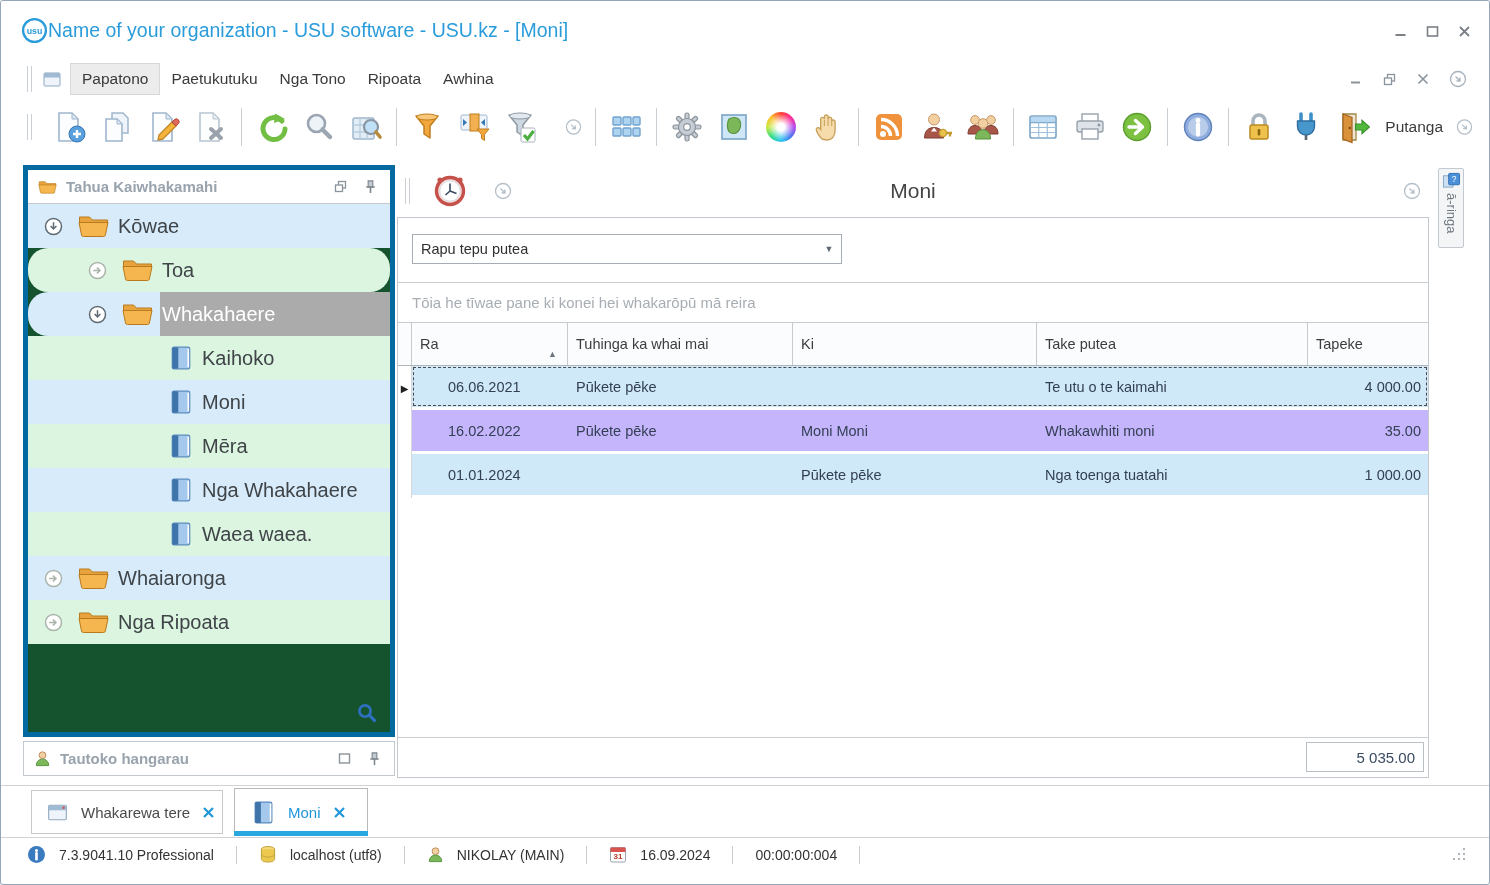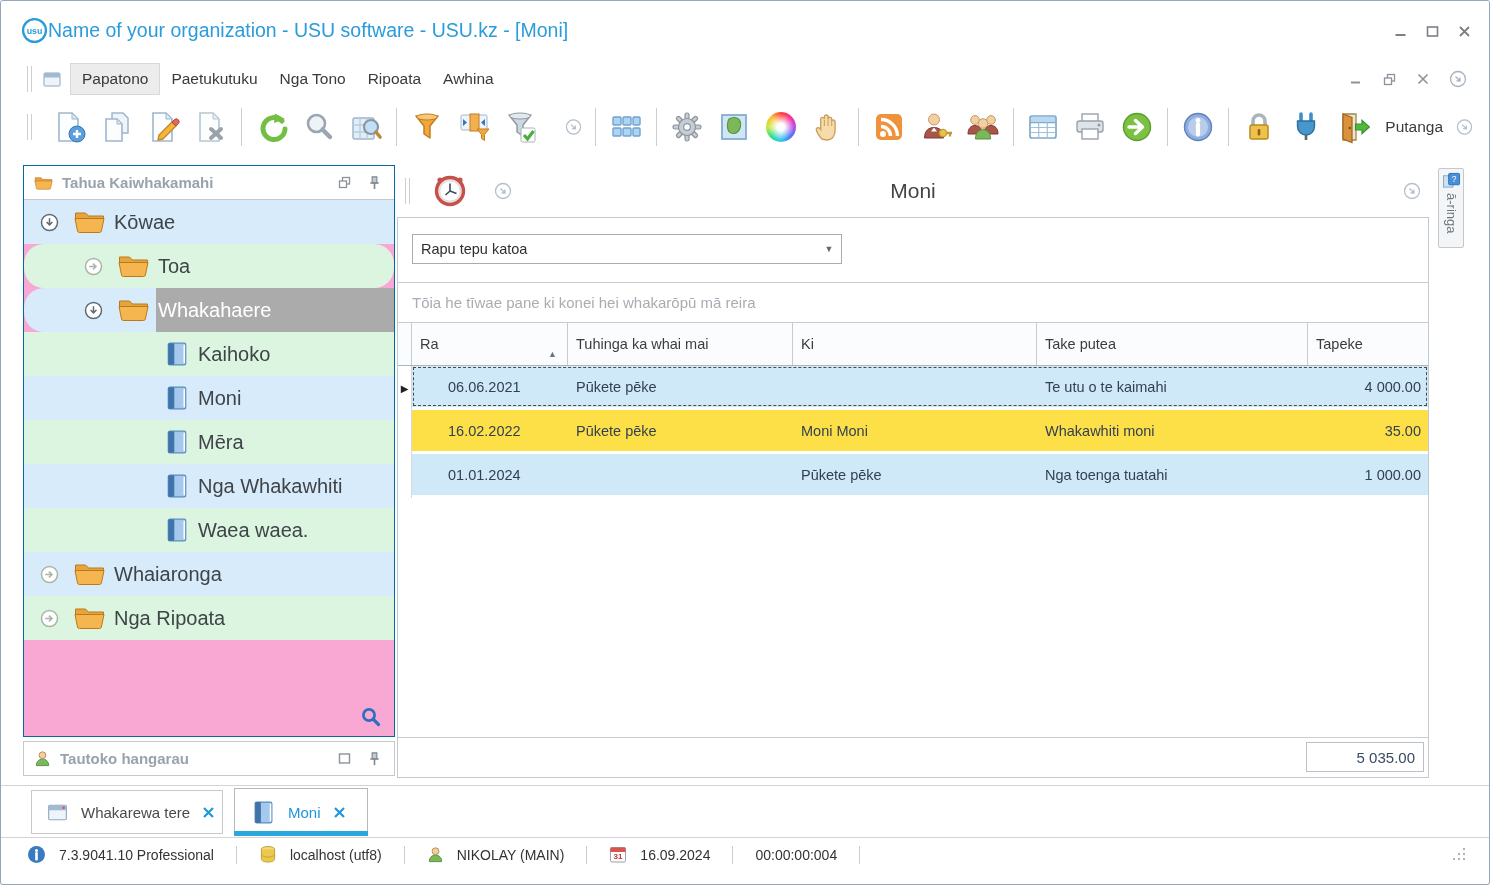--- a/index.html
+++ b/index.html
@@ -23,21 +23,21 @@
   
   .toolbar { position:absolute; top:98px; left:0; right:0; height:56px; background:#fff; display:flex; align-items:center; padding:0 16px 0 26px; gap:13px; }
   .tb-btn { width:36px; height:36px; display:flex; align-items:center; justify-content:center; }
   .tb-sep { width:1px; height:38px; background:#c9ced3; }
   .tb-label { font-size:15.5px; color:#3b3b3b; margin-left:2px; }
   .colorwheel { width:30px; height:30px; border-radius:50%;
     background: radial-gradient(circle,#ffffff 0 17%,rgba(255,255,255,0) 62%),
     conic-gradient(#ff4438,#ff2d95,#b44bf0,#4b7bf0,#30c8f0,#33dd88,#c8e840,#ffc030,#ff4438); }
 
   
-  .tree-panel { position:absolute; left:22px; top:164px; width:372px; height:572px; background:#f9a8d4; border:1px solid #0369a1; display:flex; flex-direction:column; }
+  .tree-panel { position:absolute; left:22px; top:164px; width:372px; height:572px; background:#14532d; border:5px solid #0369a1; display:flex; flex-direction:column; }
   .panel-header { height:34px; border-bottom:1px solid #c3c9cf; display:flex; align-items:center; padding:0 10px; background:#fff; flex:0 0 auto; }
   .panel-title { font-size:15px; font-weight:bold; color:#99a3ad; margin-left:9px; flex:1; }
   .panel-hbtn { width:20px; height:18px; display:flex; align-items:center; justify-content:center; margin-left:10px; }
   .tree-rows { flex:0 0 auto; }
   .tree-row { height:44px; display:flex; align-items:center; position:relative; }
   .tree-row.blue { background:#d7ebfa; }
   .tree-row.green { background:#dcf5e0; }
   .tree-label { font-size:20px; color:#3f4448; margin-left:8px; position:relative; z-index:2; }
   .lvl0 { padding-left:16px; } .lvl1 { padding-left:60px;border-radius:20px; } .lvl2 { padding-left:140px; }
   .expander { width:19px; height:19px; margin-right:14px; flex:0 0 auto; }
@@ -60,21 +60,21 @@
   .group-band { height:40px; border-bottom:1px solid #c9ccd1; display:flex; align-items:center; flex:0 0 auto; }
   .group-hint { font-size:15px; color:#a8adb3; padding-left:14px; }
   .thead { height:43px; display:flex; background:#fbfcfd; border-bottom:1px solid #aeb6bd; flex:0 0 auto; }
   .th { border-right:1px solid #c6cbd0; font-size:14.5px; color:#3c3c3c; display:flex; align-items:center; padding-left:8px; position:relative;text-align:right; }
   .th .sort { position:absolute; right:10px; bottom:6px; font-size:9px; color:#6a7580; }
   .c0 { width:14px; padding-left:0; } .c1 { width:156px; } .c2 { width:225px; } .c3 { width:244px; } .c4 { width:271px; } .c5 { width:120px; border-right:none; }
   .trow { height:44px; display:flex; flex:0 0 auto; }
   .row-ind { width:14px; border-right:1px solid #d4d8dc; display:flex; align-items:center; justify-content:center; font-size:10px; color:#222; flex:0 0 auto; }
   .row-band { flex:1; display:flex; height:41px; margin-top:0; }
   .trow.blue .row-band { background:#cfe9f8; }
-  .trow.green .row-band { background:#fde047; }
+  .trow.green .row-band { background:#c4b5fd; }
   .trow.selected .row-band { outline:1px dashed #4a4a4a; outline-offset:-2px; }
   .td { font-size:14.5px; color:#333f52; display:flex; align-items:center; padding-left:8px; overflow:hidden; }
   .td.c1 { padding-left:36px; } .td.c5 { justify-content:flex-end; padding-right:7px; }
   .t-filler { flex:1; }
   .tfoot { height:40px; border-top:1px solid #c9ccd1; position:relative; flex:0 0 auto; }
   .total-box { position:absolute; right:4px; top:4px; width:118px; height:30px; border:1px solid #b9c0c6; background:#fff; display:flex; align-items:center; justify-content:flex-end; padding-right:8px; font-size:15px; color:#3a4a63; }
 
   
   .side-tab { position:absolute; left:1437px; top:167px; width:26px; height:80px; border:1px solid #c3c9cf; background:#f4f5f6; border-radius:2px; display:flex; flex-direction:column; align-items:center; padding-top:3px; }
   .side-tab-label { writing-mode:vertical-rl; font-size:13px; color:#6e7880; margin-top:4px; }
@@ -475,21 +475,21 @@
           </svg>
         <div class="tree-label">Mēra</div>
       </div>
 
       <div class="tree-row blue lvl2">
         <svg width="26" height="28" viewBox="0 0 24 24">
             <rect x="4" y="2" width="16" height="20" rx="1.5" fill="#a5c9ec" stroke="#5b8cbe" stroke-width="1.2"></rect>
             <rect x="4" y="2" width="5.5" height="20" rx="1" fill="#3f74ab"></rect>
             <rect x="18" y="3.5" width="1.5" height="17" fill="#fff"></rect>
           </svg>
-        <div class="tree-label">Nga Whakawhiti</div>
+        <div class="tree-label">Nga Whakahaere</div>
       </div>
 
       <div class="tree-row green lvl2">
         <svg width="26" height="28" viewBox="0 0 24 24">
             <rect x="4" y="2" width="16" height="20" rx="1.5" fill="#a5c9ec" stroke="#5b8cbe" stroke-width="1.2"></rect>
             <rect x="4" y="2" width="5.5" height="20" rx="1" fill="#3f74ab"></rect>
             <rect x="18" y="3.5" width="1.5" height="17" fill="#fff"></rect>
           </svg>
         <div class="tree-label">Waea waea.</div>
       </div>
@@ -567,21 +567,21 @@
       <circle cx="9" cy="9" r="7.5" fill="none" stroke="#b4bfc8" stroke-width="1.3"></circle>
       <g transform="rotate(-45 9 9)">
           <path d="M9 5.5v6M6.6 9.2l2.4 2.6 2.4-2.6" stroke="#b4bfc8" stroke-width="1.3" fill="none"></path>
         </g>
     </svg>
   </div>
 
   <div class="main-box">
     <div class="search-band">
       <div class="combo">
-        <div class="combo-text">Rapu tepu katoa</div>
+        <div class="combo-text">Rapu tepu putea</div>
         <div class="combo-arrow">▼</div>
       </div>
     </div>
     <div class="group-band">
       <div class="group-hint">Tōia he tīwae pane ki konei hei whakarōpū mā reira</div>
     </div>
 
     <div class="thead">
       <div class="th c0"></div>
       <div class="th c1">

